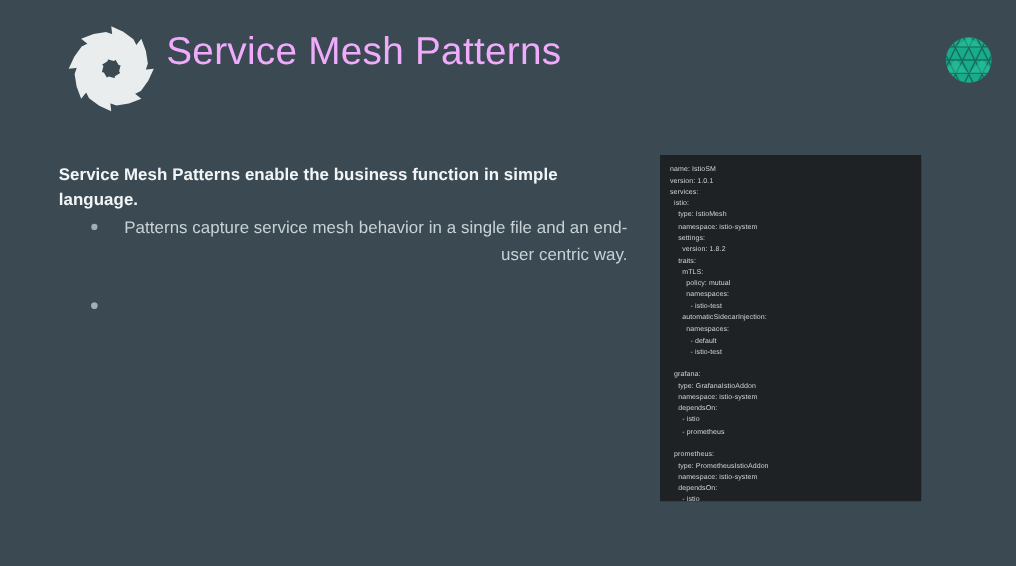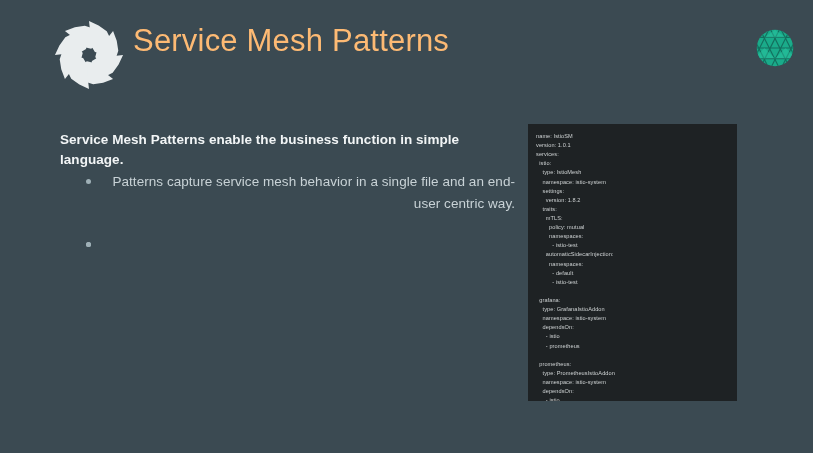--- a/index.html
+++ b/index.html
@@ -42,21 +42,21 @@
   #title-block {
     position: absolute;
     left: 133px;
     top: 24px;
     width: 560px;
   }
 
   #slide-title {
     font-size: 31px;
     font-weight: 400;
-    color: #fdba74;
+    color: #f0abfc;
     line-height: 1.12;
     letter-spacing: 0.2px;
     white-space: nowrap;
   }
 
   #slide-subtitle {
     margin-top: 3px;
     font-size: 16px;
     font-style: italic;
     font-weight: 400;
@@ -73,21 +73,20 @@
     width: 48px;
     height: 48px;
   }
 
   
   #body-left {
     position: absolute;
     left: 47px;
     top: 130px;
     width: 455px;
-    margin-left: 13px;
   }
 
   .stmt-group {
     margin-bottom: 19px;
   }
   .stmt-group:last-child { margin-bottom: 0; }
 
   .stmt-heading {
     font-size: 13.5px;
     font-weight: bold;

